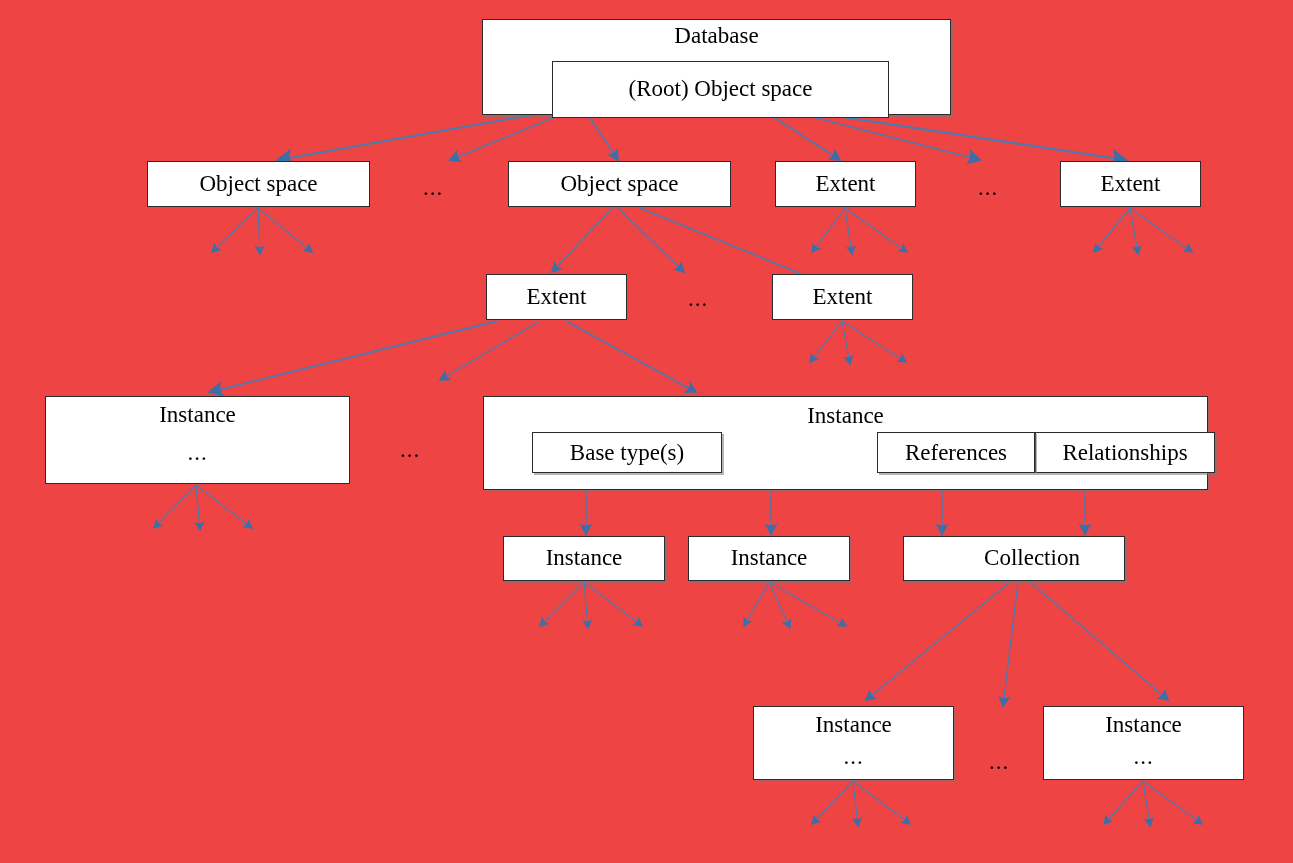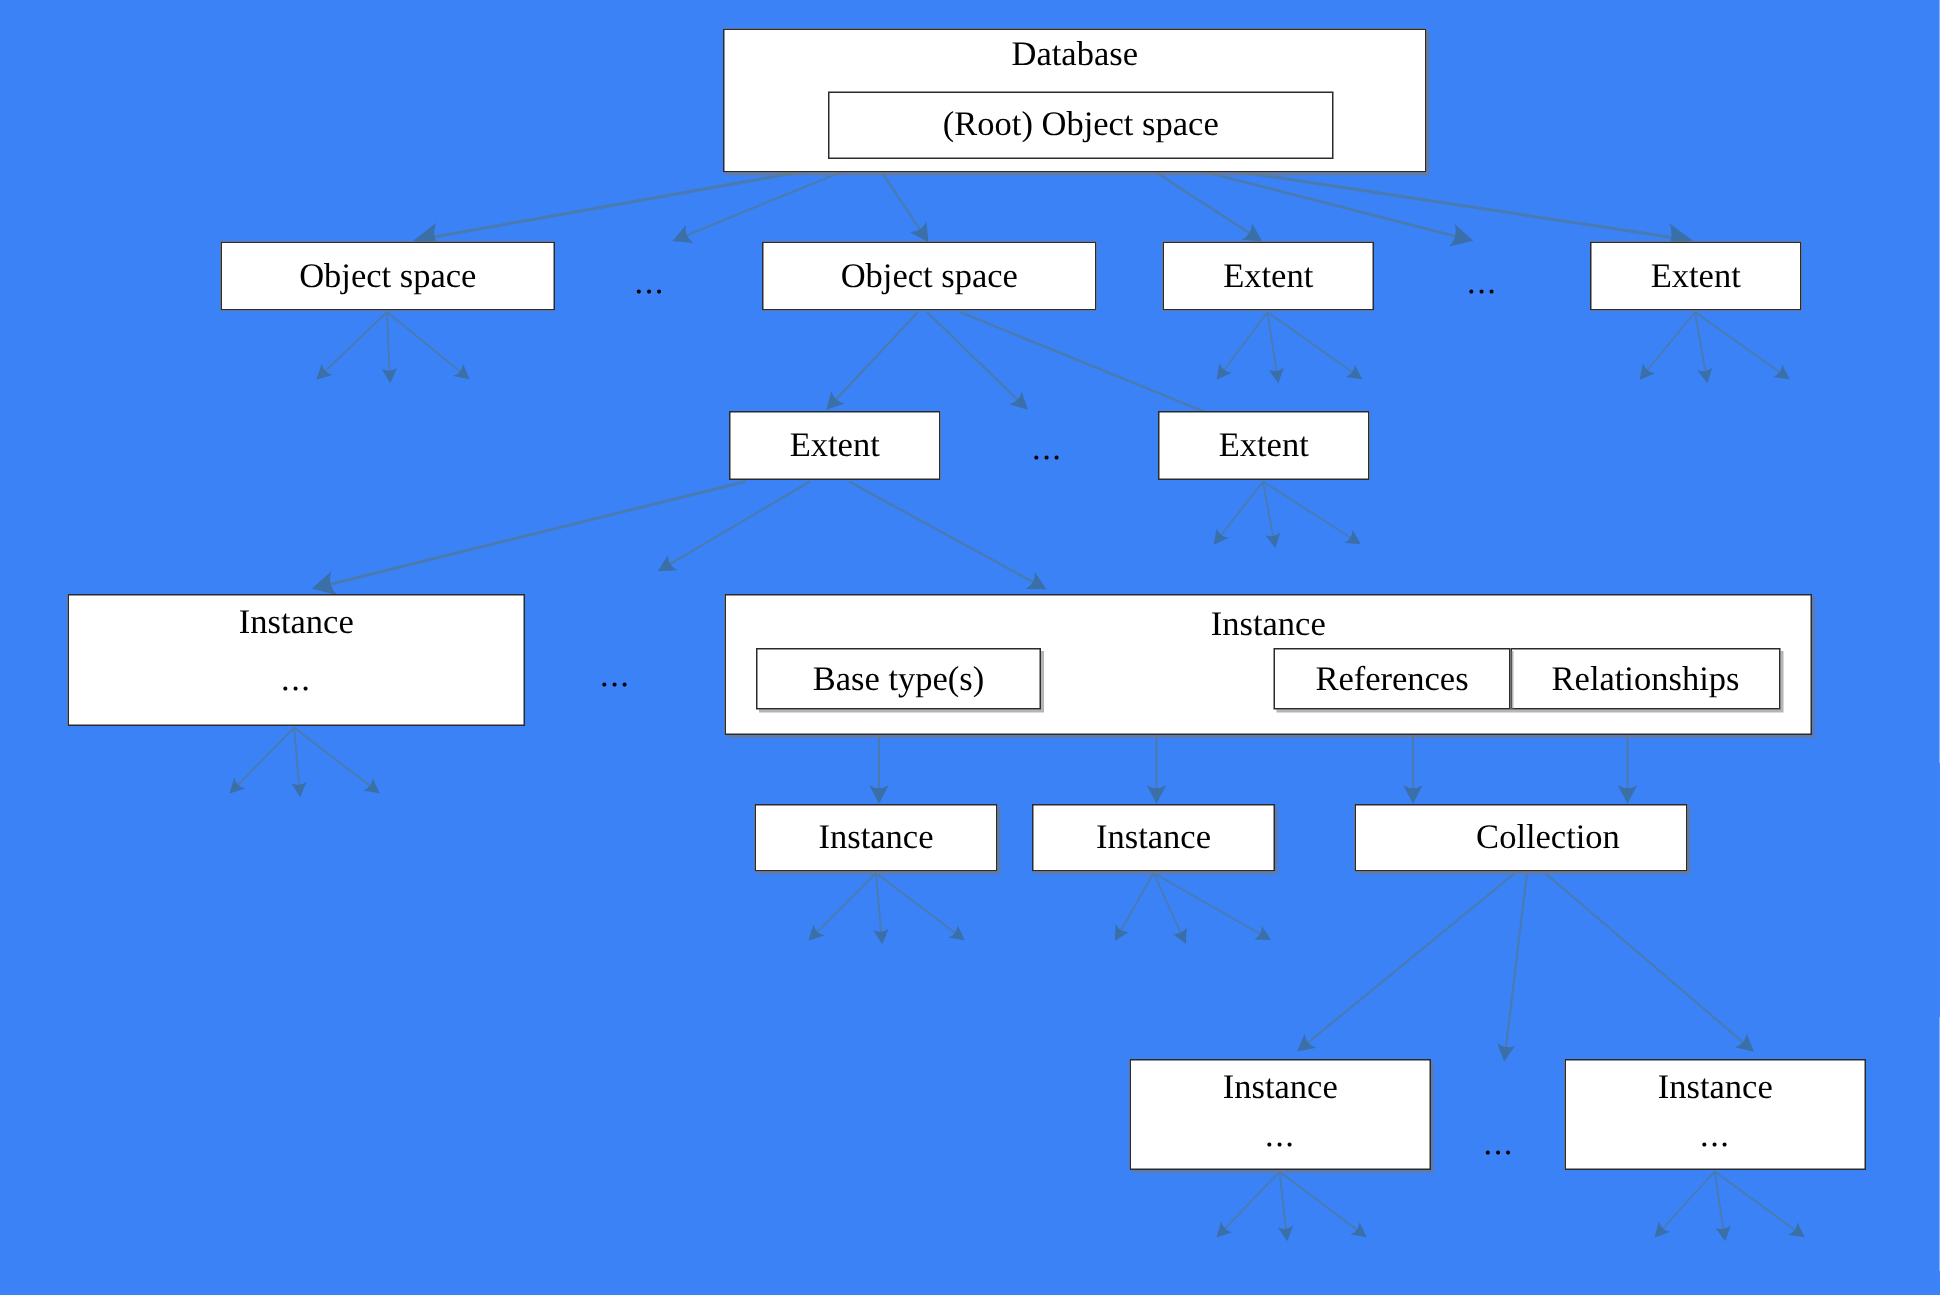--- a/index.html
+++ b/index.html
@@ -1,28 +1,28 @@
 <!DOCTYPE html>
 <html><head>
 <meta charset="utf-8">
 <style>
   html,body{margin:0;padding:0;background:#ffffff;}
   body{width:1293px;height:863px;overflow:hidden;
        font-family:"Liberation Serif","DejaVu Serif",serif;}
-  #stage{position:relative;width:1293px;height:863px;background:#3b82f6;}
+  #stage{position:relative;width:1293px;height:863px;background:#ef4444;}
   svg.layer{position:absolute;left:0;top:0;width:1293px;height:863px;}
   .node{position:absolute;box-sizing:border-box;background:#ffffff;
         border:1.4px solid #2b2b2b;display:flex;flex-direction:column;
         align-items:center;justify-content:center;color:#000;}
   .node .lbl{font-size:23px;line-height:1.05;white-space:nowrap;}
   .node .sub{font-size:23px;line-height:1.05;letter-spacing:1px;}
   .container-node{justify-content:flex-start;padding-top:4px;}
   .inner-box{position:absolute;box-sizing:border-box;background:#fff;
              border:1.4px solid #2b2b2b;display:flex;align-items:center;
-             justify-content:center;font-size:23px;white-space:nowrap;color:#000;}
+             justify-content:center;font-size:23px;white-space:nowrap;color:#000;margin-left:28px;}
   .ellipsis{position:absolute;font-size:23px;color:#000;letter-spacing:1px;
             line-height:1;white-space:nowrap;}
   .shadow{box-shadow:2px 2px 0 rgba(120,120,120,.55);}
 </style>
 </head>
 <body>
 
 <div id="stage">
 
   <svg class="layer" viewBox="0 0 1293 863">
@@ -92,21 +92,21 @@
 
       <line x1="1143" y1="781" x2="1104" y2="824" stroke-width="1.2"></line>
       <line x1="1143" y1="781" x2="1150" y2="826" stroke-width="1.2"></line>
       <line x1="1143" y1="781" x2="1202" y2="824" stroke-width="1.2"></line>
     </g>
   </svg>
 
   <div class="node container-node shadow" style="left:482px;top:19px;width:469px;height:96px;">
     <div class="lbl">Database</div>
   </div>
-  <div class="node" style="left:552px;top:61px;width:337px;height:45px;">
+  <div class="node" style="left:552px;top:61px;width:337px;height:57px;">
     <div class="lbl">(Root) Object space</div>
   </div>
 
   <div class="node" style="left:147px;top:161px;width:223px;height:46px;">
     <div class="lbl">Object space</div>
   </div>
 
   <div class="node" style="left:508px;top:161px;width:223px;height:46px;">
     <div class="lbl">Object space</div>
   </div>

